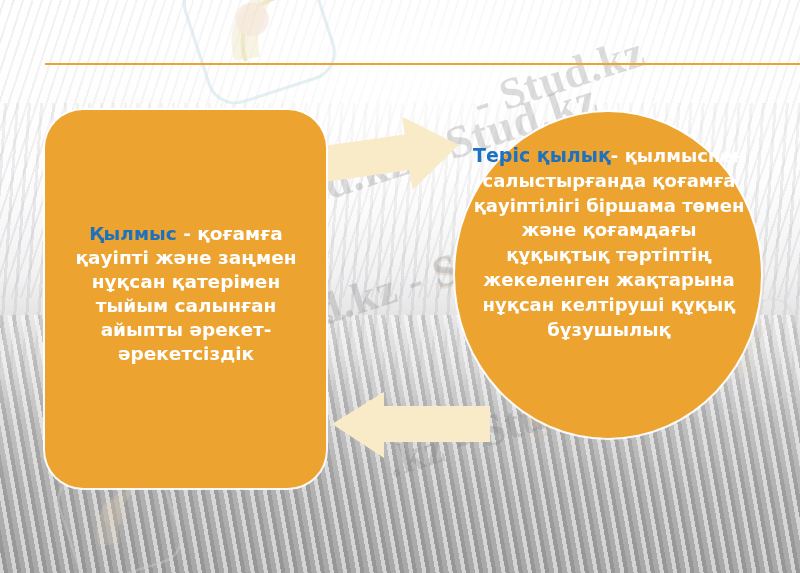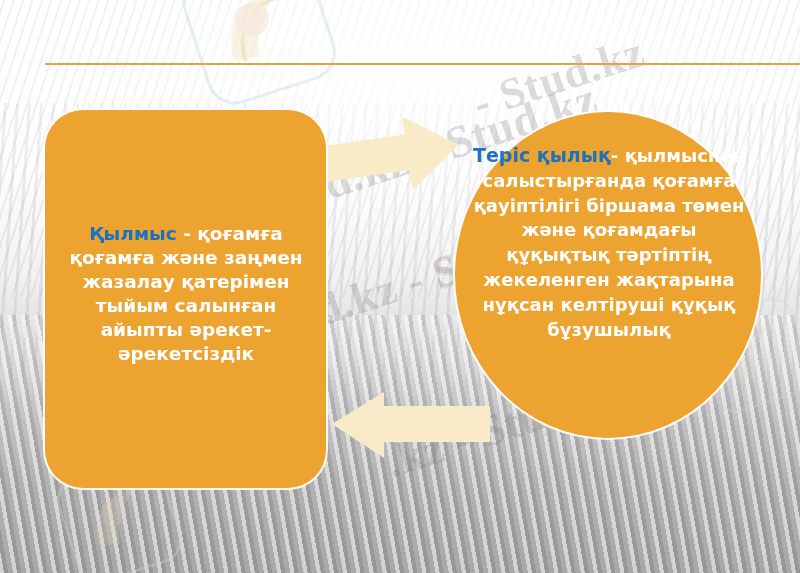--- a/index.html
+++ b/index.html
@@ -228,21 +228,21 @@
   </div>
 
   <div class="arrow arrow-bot">
     <svg width="165" height="75" viewBox="0 0 165 75" aria-hidden="true">
       <polygon points="2,36 54,4 54,18 160,18 160,54 54,54 54,70" fill="#FAEBC8"></polygon>
     </svg>
   </div>
 
   <div class="left-box"></div>
   <div class="box-text left-text">
-    <span class="accent">Қылмыс</span><span> - </span><span>қоғамға қоғамға және заңмен жазалау қатерімен тыйым салынған айыпты әрекет-әрекетсіздік</span>
+    <span class="accent">Қылмыс</span><span> - </span><span>қоғамға қауіпті және заңмен нұқсан қатерімен тыйым салынған айыпты әрекет-әрекетсіздік</span>
   </div>
 
   <div class="right-circle"></div>
   <div class="box-text right-text">
     <span class="accent lead">Теріс қылық</span><span>-</span>
     <span>қылмыспен салыстырғанда қоғамға қауіптілігі біршама төмен және қоғамдағы құқықтық тәртіптің жекеленген жақтарына нұқсан келтіруші құқық бұзушылық</span>
   </div>
 
 </div>
 

